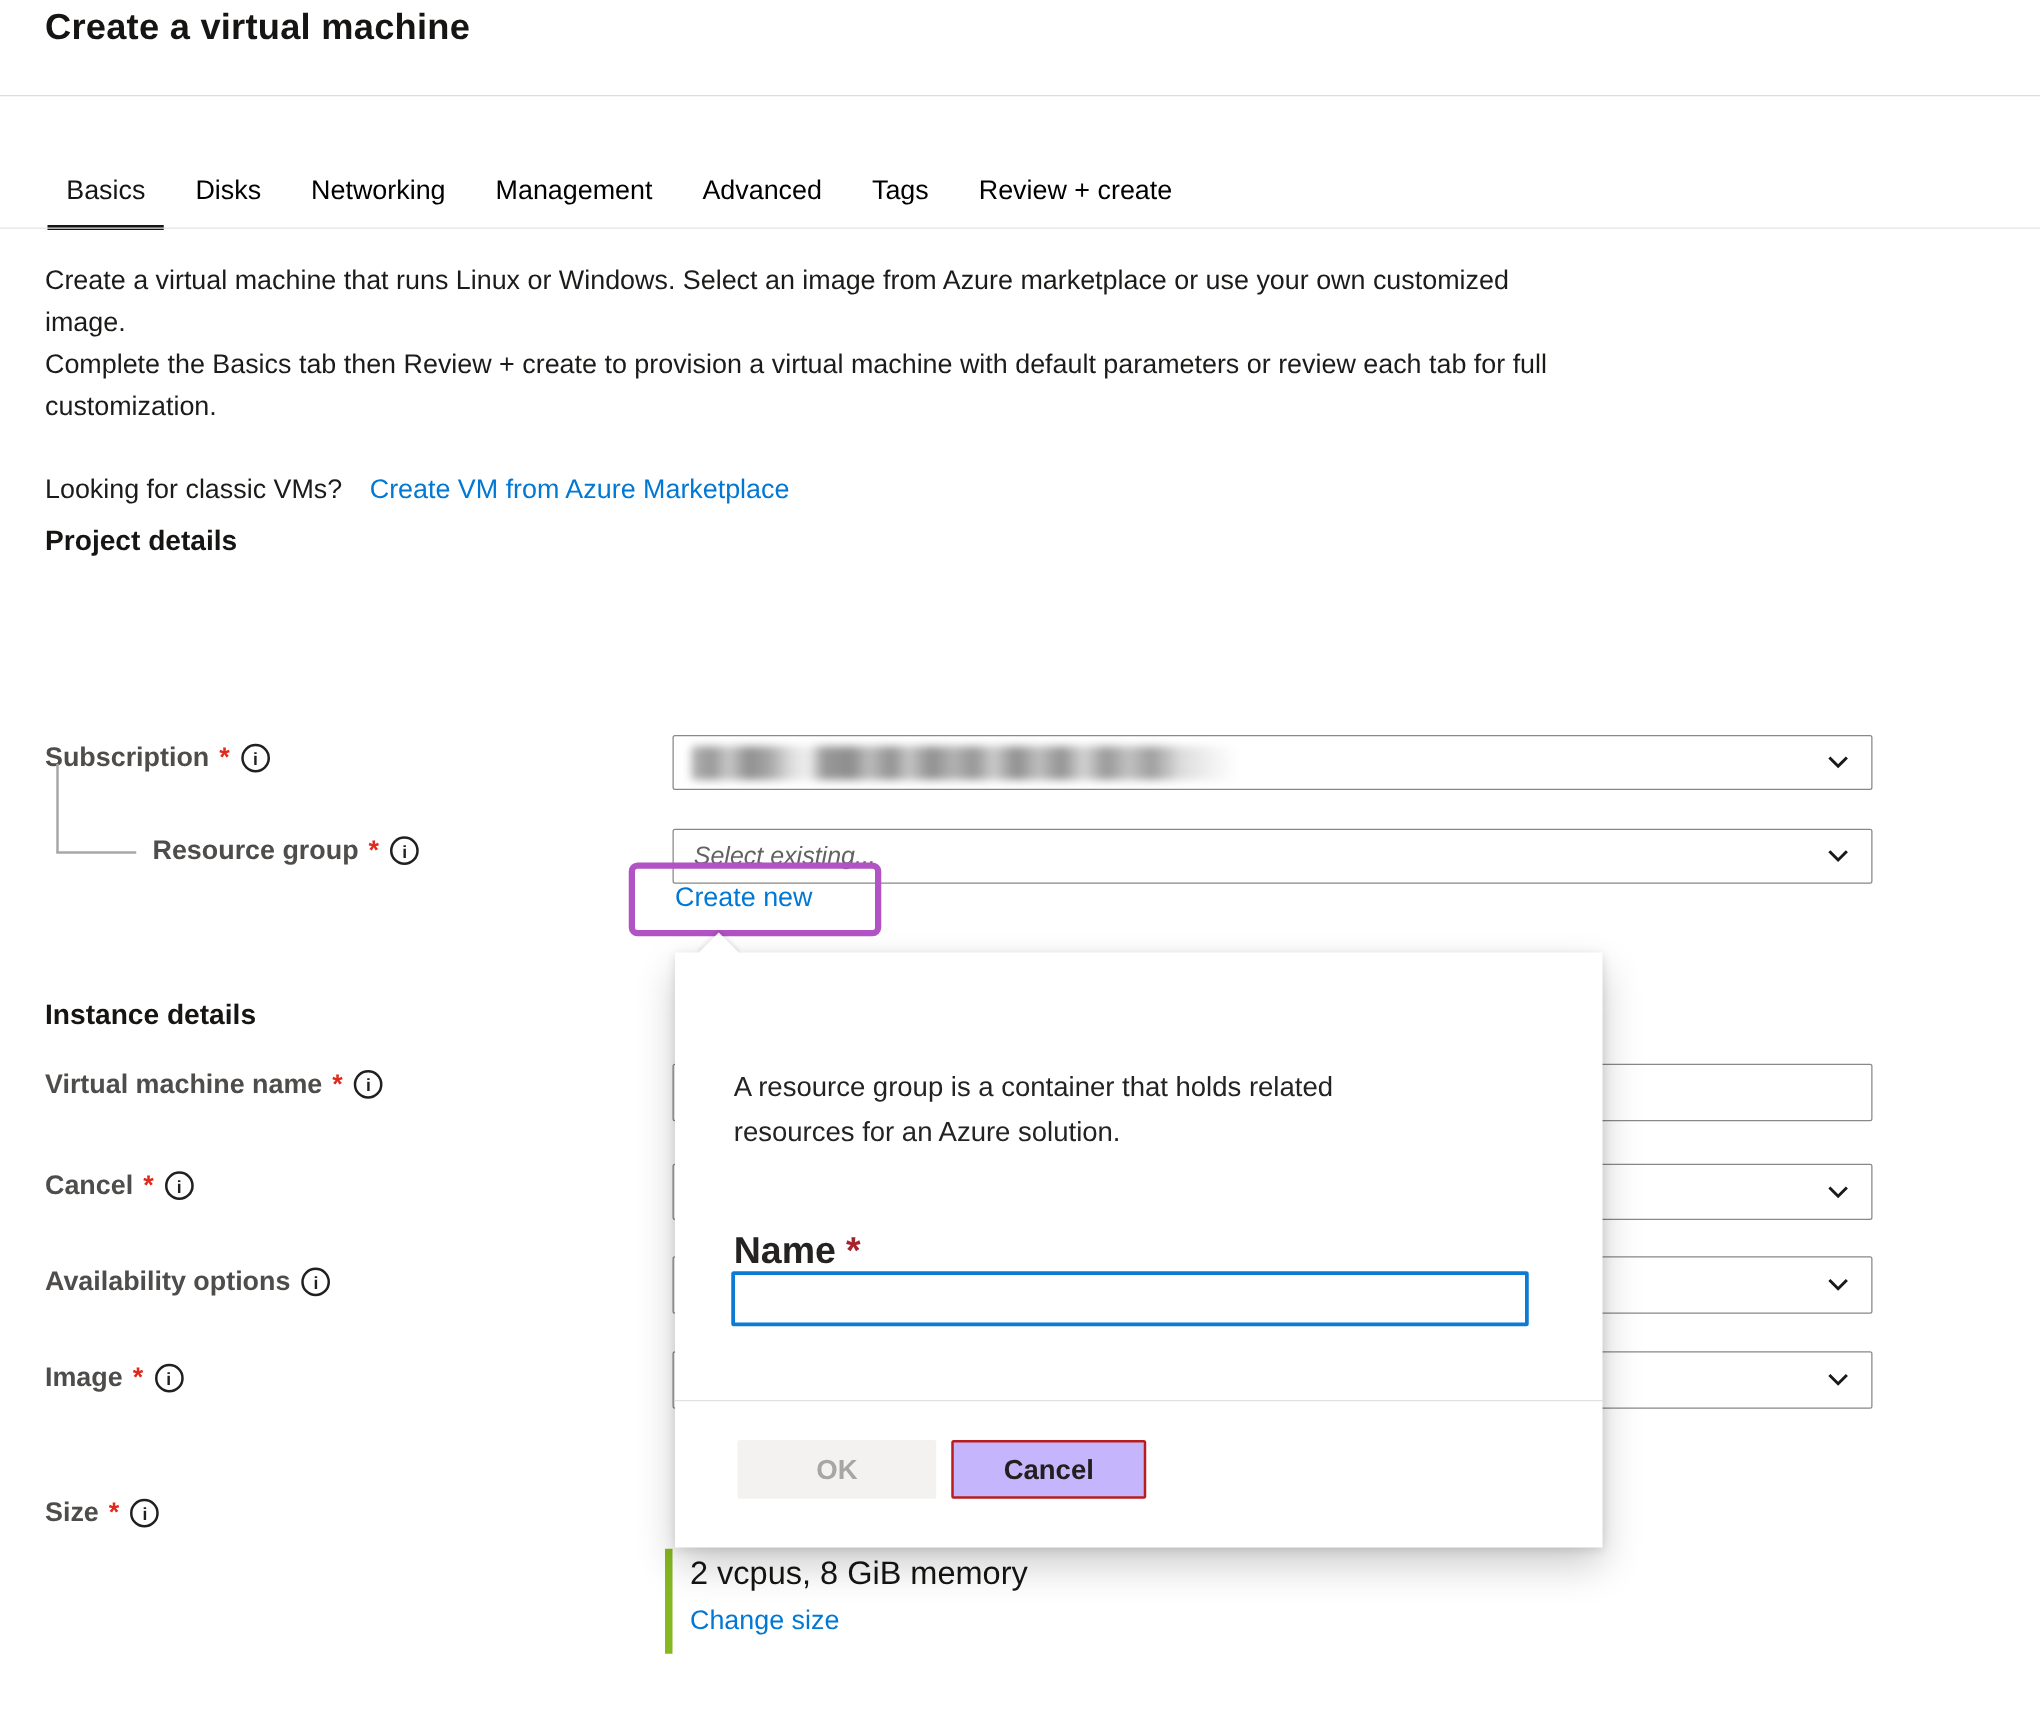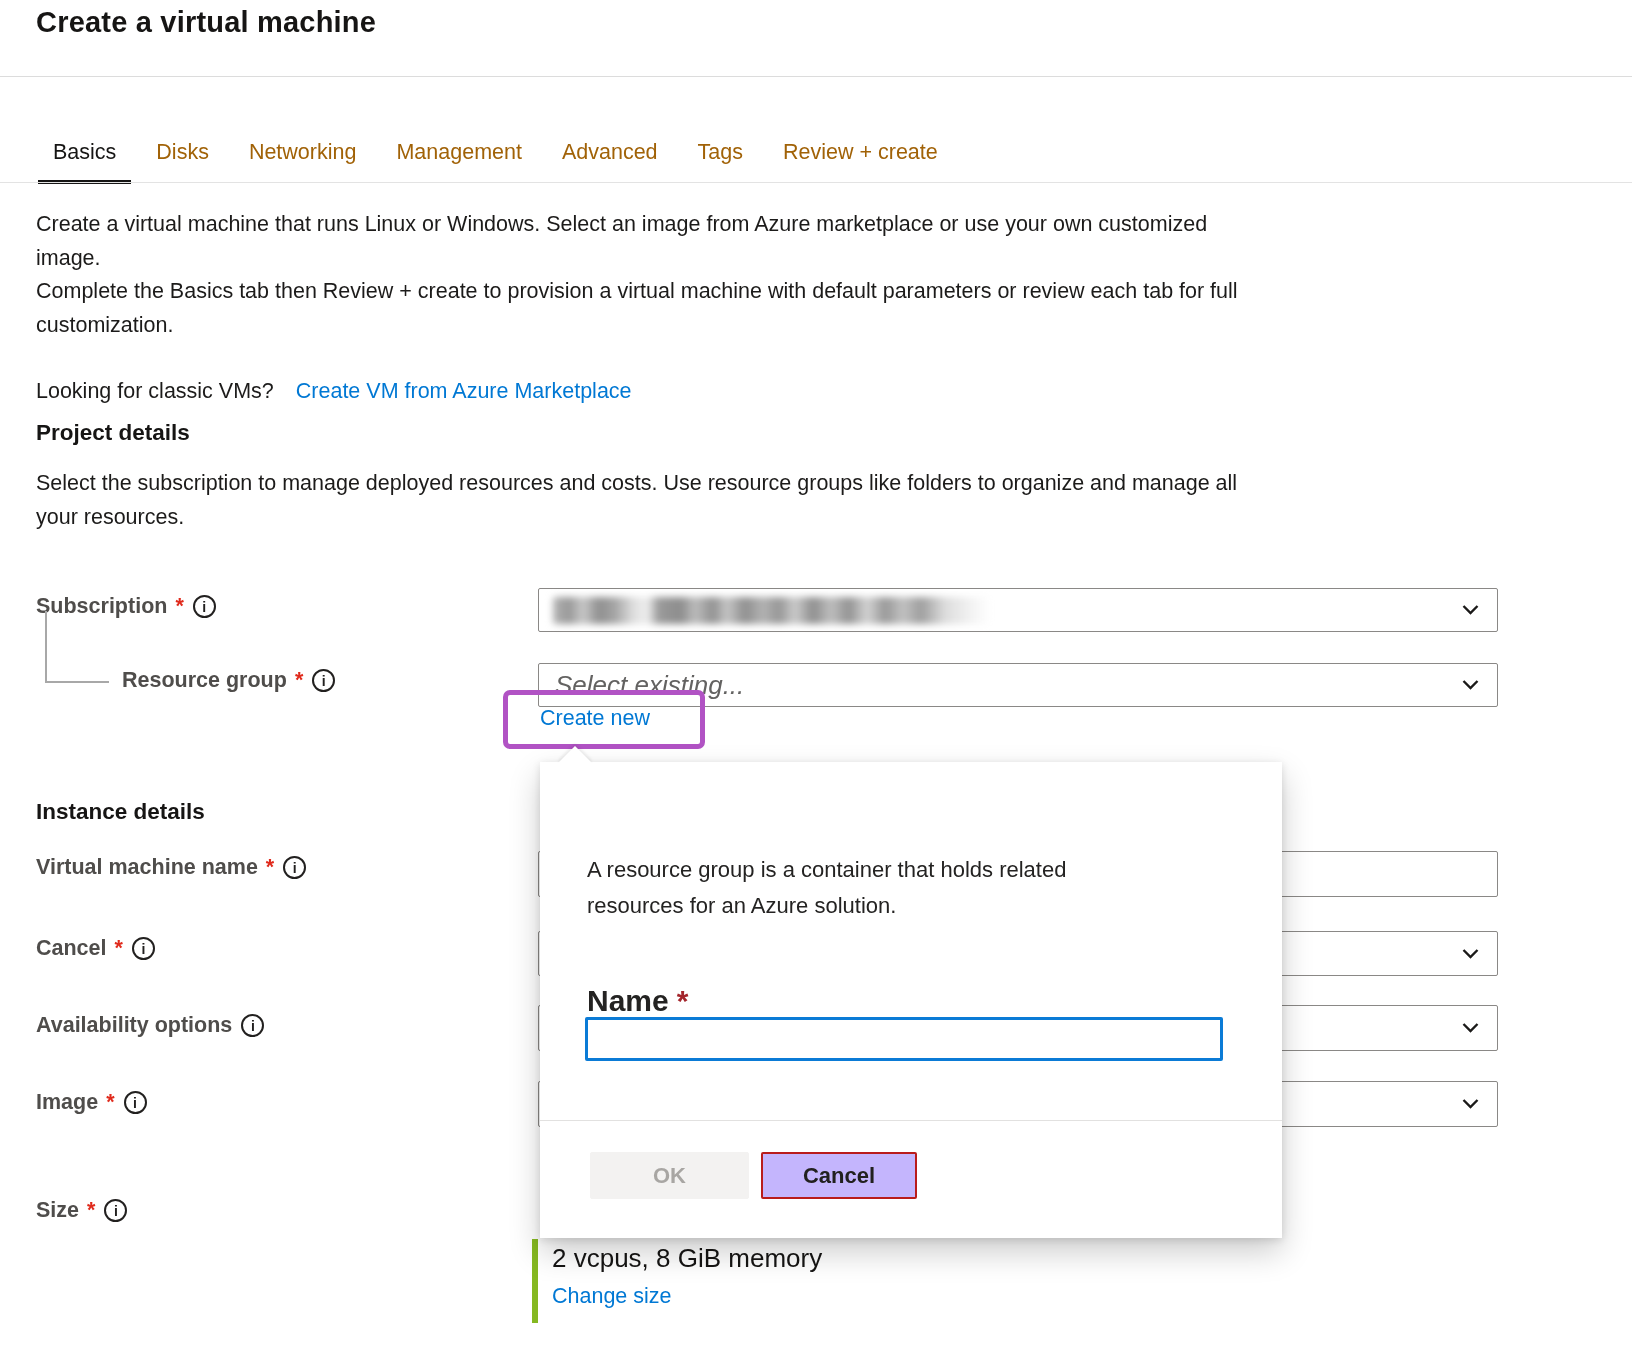--- a/index.html
+++ b/index.html
@@ -7,21 +7,21 @@
   body { font-family:"Liberation Sans", sans-serif; color:#1b1a19; }
   .page { position:relative; width:1632px; height:1368px; background:#fff; overflow:hidden; }
 
   
   .page-title { position:absolute; left:36px; top:6px; font-size:29px; font-weight:700; color:#161514; letter-spacing:.2px; }
   .header-divider { position:absolute; left:0; top:76px; width:1632px; height:1px; background:#dcdcdc; }
 
   
   .tabs { position:absolute; left:38px; top:133px; display:flex; }
   .tabs-underline { position:absolute; left:0; top:182px; width:1632px; height:1px; background:#e3e3e3; }
-  .tab { position:relative; font-size:21.5px; color:#a16207; padding:7px 15px 19px 15px; margin-right:10px; cursor:pointer; white-space:nowrap; }
+  .tab { position:relative; font-size:21.5px; color:#000000; padding:7px 15px 19px 15px; margin-right:10px; cursor:pointer; white-space:nowrap; }
   .tab.active { color:#161514; }
   .tab.active::after { content:""; position:absolute; left:0; right:0; bottom:0; height:4px; background:#161514; }
 
   
   .intro { position:absolute; left:36px; top:208px; width:1420px; font-size:21.5px; line-height:33.5px; color:#1c1b1a; white-space:pre-line; }
   .classic-row { position:absolute; left:36px; top:343px; font-size:21.5px; color:#1c1b1a;margin-top:36px; }
   .link { color:#0078d4; text-decoration:none; cursor:pointer; }
   .classic-row .link { margin-left:16px; }
 
   
@@ -34,21 +34,21 @@
   .req.dark { color:#a4262c; }
   .info-icon { display:inline-flex; align-items:center; justify-content:center; width:23px; height:23px; border:2px solid #22201f; border-radius:50%; font-size:14px; font-weight:600; color:#22201f; font-style:normal; cursor:pointer; flex:0 0 auto; }
 
   
   .conn-v { position:absolute; left:45px; top:611px; width:2px; height:71px; background:#a8a8a8; }
   .conn-h { position:absolute; left:45px; top:681px; width:64px; height:2px; background:#a8a8a8; }
 
   
   .box { position:absolute; left:538px; width:960px; background:#fff; border:1px solid #8a8886; border-radius:2px; display:flex; align-items:center; }
   .chev { position:absolute; right:18px; top:50%; transform:translateY(-50%); }
-  .placeholder { margin-left:16px; font-style:italic; color:#636261; font-size:26px; }
+  .placeholder { margin-left:16px; font-style:italic; color:#636261; font-size:20px; }
   .redacted { position:absolute; left:14px; top:8px; width:438px; height:27px; border-radius:3px; filter:blur(3.5px);
     background:linear-gradient(90deg,#b5b5b5 0px,#989898 16px,#c9c9c9 30px,#8f8f8f 46px,#a5a5a5 62px,#dedede 80px,#efefef 94px,#999999 106px,#8d8d8d 128px,#bdbdbd 142px,#919191 160px,#c6c6c6 174px,#8f8f8f 192px,#b3b3b3 210px,#969696 226px,#cccccc 242px,#8e8e8e 260px,#bfbfbf 278px,#929292 296px,#d4d4d4 314px,#989898 332px,#c2c2c2 350px,#9e9e9e 368px,#dddddd 392px,#f4f4f4 420px,#ffffff 438px); }
 
   
   .create-new { position:absolute; left:540px; top:706px; font-size:21.5px; }
   .hl-box { position:absolute; left:503px; top:690px; width:202px; height:59px; border:5px solid #b153c4; border-radius:7px; z-index:5; pointer-events:none; }
 
   
   .dialog { position:absolute; left:540px; top:762px; width:742px; height:476px; background:#fff; z-index:10;
     box-shadow:0 14px 30px rgba(0,0,0,.20), 0 2px 8px rgba(0,0,0,.12); }
@@ -89,22 +89,20 @@
   <div class="intro">Create a virtual machine that runs Linux or Windows. Select an image from Azure marketplace or use your own customized
 image.
 Complete the Basics tab then Review + create to provision a virtual machine with default parameters or review each tab for full
 customization.</div>
   <div class="classic-row">
     <span>Looking for classic VMs?</span>
     <a class="link">Create VM from Azure Marketplace</a>
   </div>
 
   <div class="section-heading" style="top:420px;">Project details</div>
-  <div class="proj-desc">Select the subscription to manage deployed resources and costs. Use resource groups like folders to organize and manage all
-your resources.</div>
 
   <div class="field-label" style="left:36px; top:594px;">
     <span>Subscription</span>
     <span class="req">*</span>
     <span class="info-icon">
         <span>i</span>
       </span>
   </div>
   <div class="box" style="top:588px; height:44px;">
     <div class="redacted"></div>

